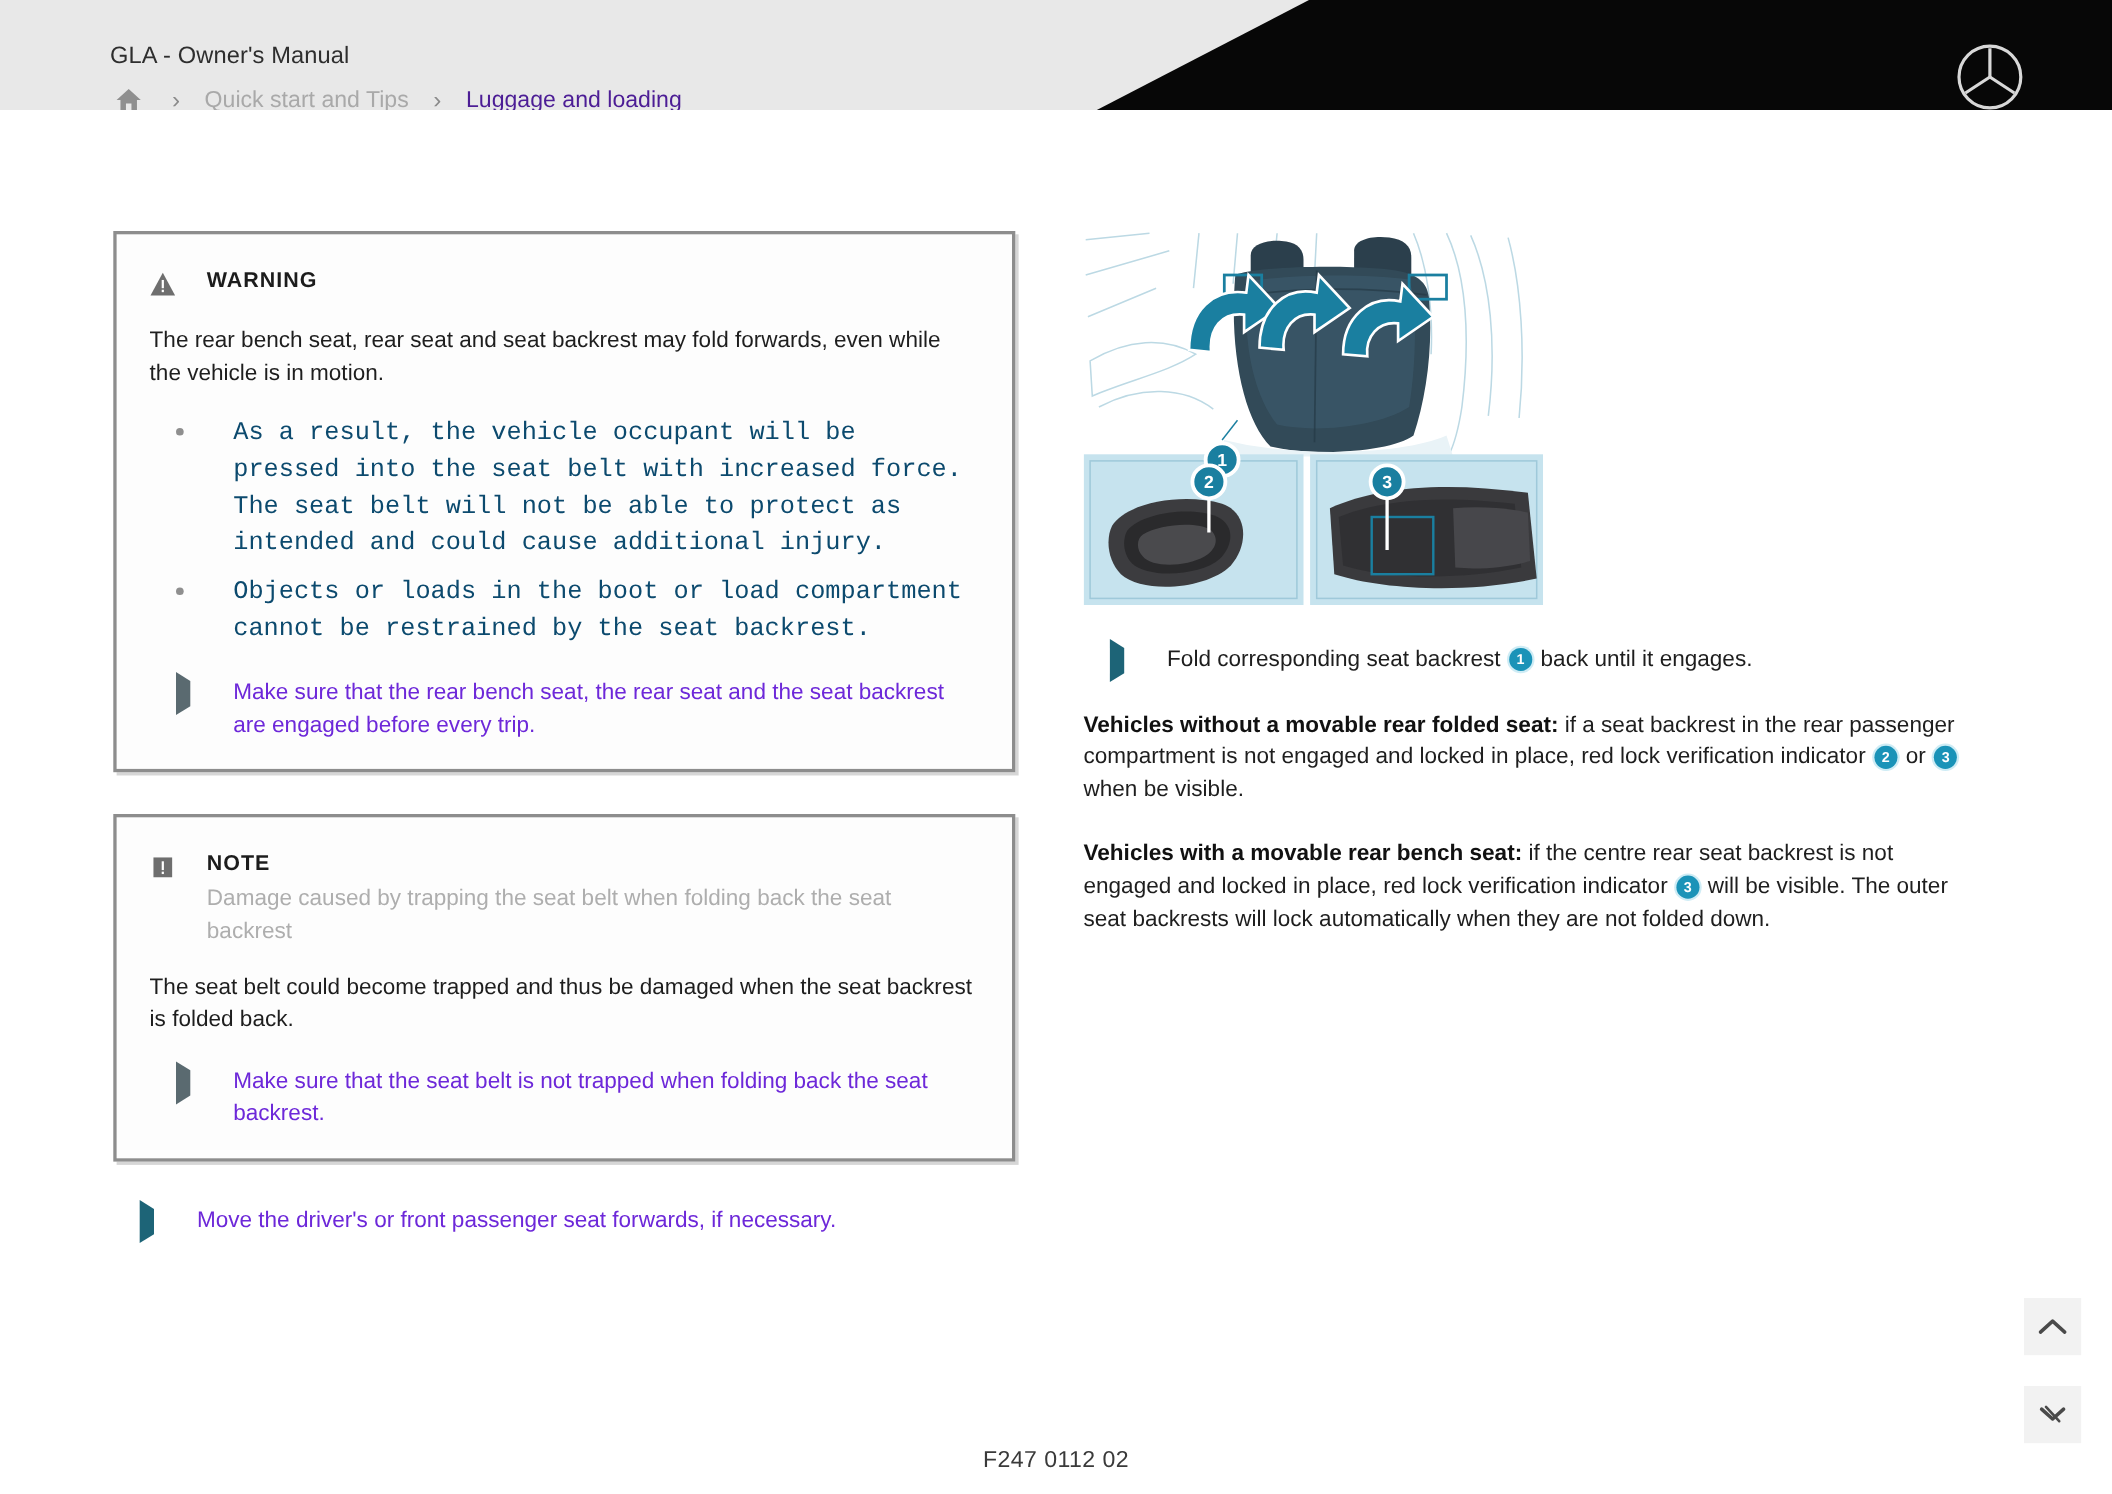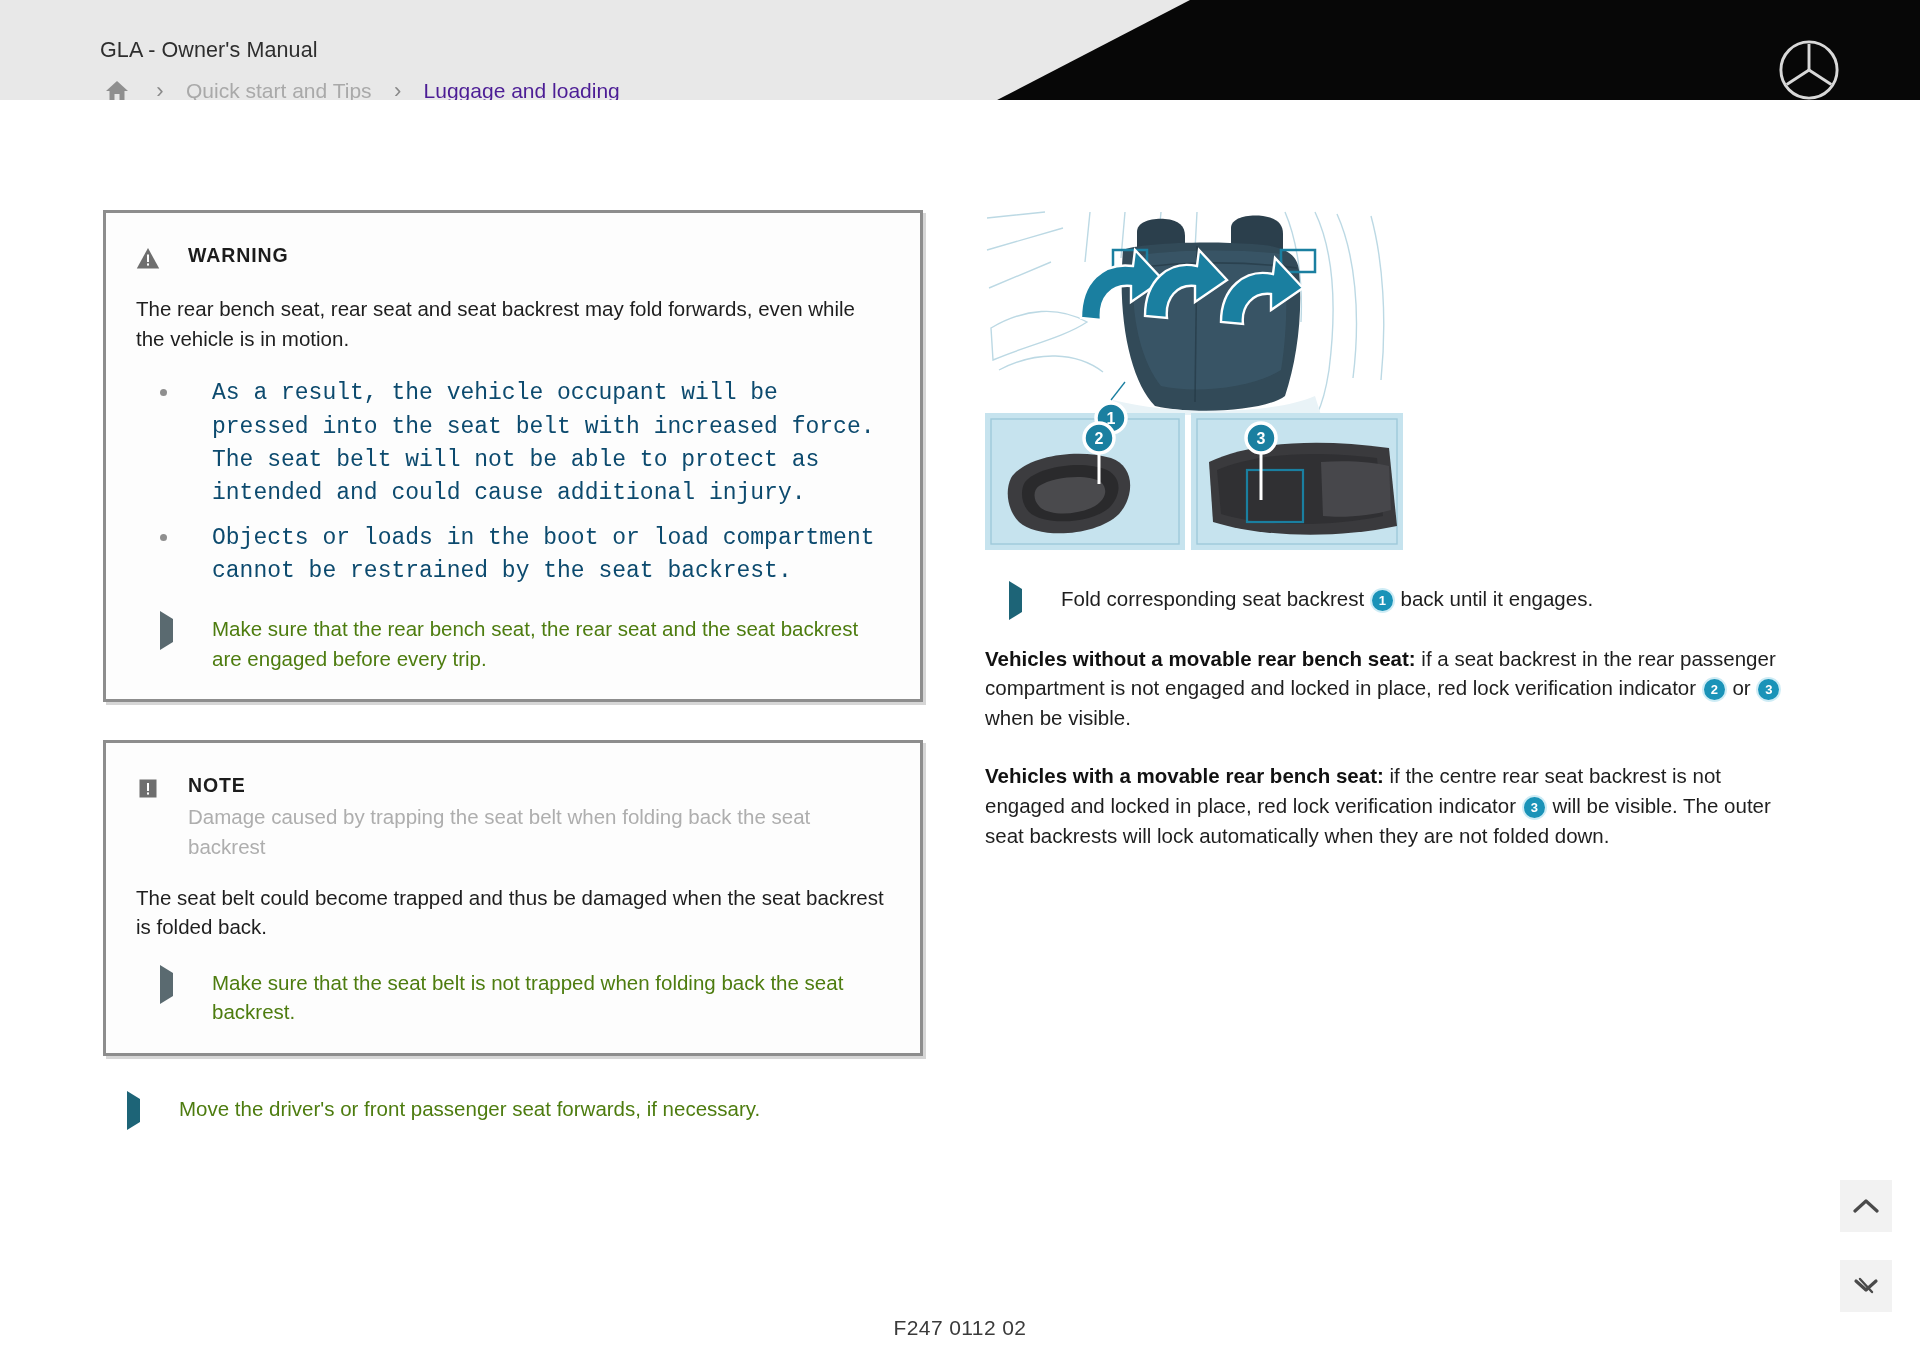--- a/index.html
+++ b/index.html
@@ -74,21 +74,21 @@
     font-size: 23px; color: #0c4a6e; line-height: 1.44; font-family: Liberation Mono, monospace;
   }
   ul.dot-list li::before {
     content: ""; position: absolute; left: 24px; top: 12px;
     width: 7px; height: 7px; border-radius: 50%; background: #8f8f8f;
   }
 
   
   .action {
     position: relative; padding-left: 76px; margin-top: 26px;
-    font-size: 20.5px; color: #4d7c0f; line-height: 1.44;
+    font-size: 20.5px; color: #6d28d9; line-height: 1.44;
   }
   .action .arrow-mark {
     position: absolute; left: 22px; top: 2px; width: 18px; height: 56px;
   }
   .action .arrow-mark .tri {
     width: 0; height: 0;
     border-left: 13px solid #5a6a70;
     border-top: 8px solid transparent;
     border-bottom: 8px solid transparent;
     margin: 4px 0 0 2px;
@@ -340,21 +340,21 @@
       <div class="rc-action">
         <span class="arrow-mark">
           <span class="tri"></span><span class="bar"></span>
         </span>
         <span>Fold corresponding seat backrest</span>
         <span class="badge">1</span>
         <span>back until it engages.</span>
       </div>
 
       <div class="rc-para">
-        <b>Vehicles without a movable rear bench seat:</b><span> if a seat backrest in the rear passenger compartment is not engaged and locked in place, red lock verification indicator </span><span class="badge">2</span><span> or </span><span class="badge">3</span><span> when be visible.</span>
+        <b>Vehicles without a movable rear folded seat:</b><span> if a seat backrest in the rear passenger compartment is not engaged and locked in place, red lock verification indicator </span><span class="badge">2</span><span> or </span><span class="badge">3</span><span> when be visible.</span>
       </div>
 
       <div class="rc-para">
         <b>Vehicles with a movable rear bench seat:</b><span> if the centre rear seat backrest is not engaged and locked in place, red lock verification indicator </span><span class="badge">3</span><span> will be visible. The outer seat backrests will lock automatically when they are not folded down.</span>
       </div>
     </div>
   </div>
 
   <div class="side-btn top">
     <span>

